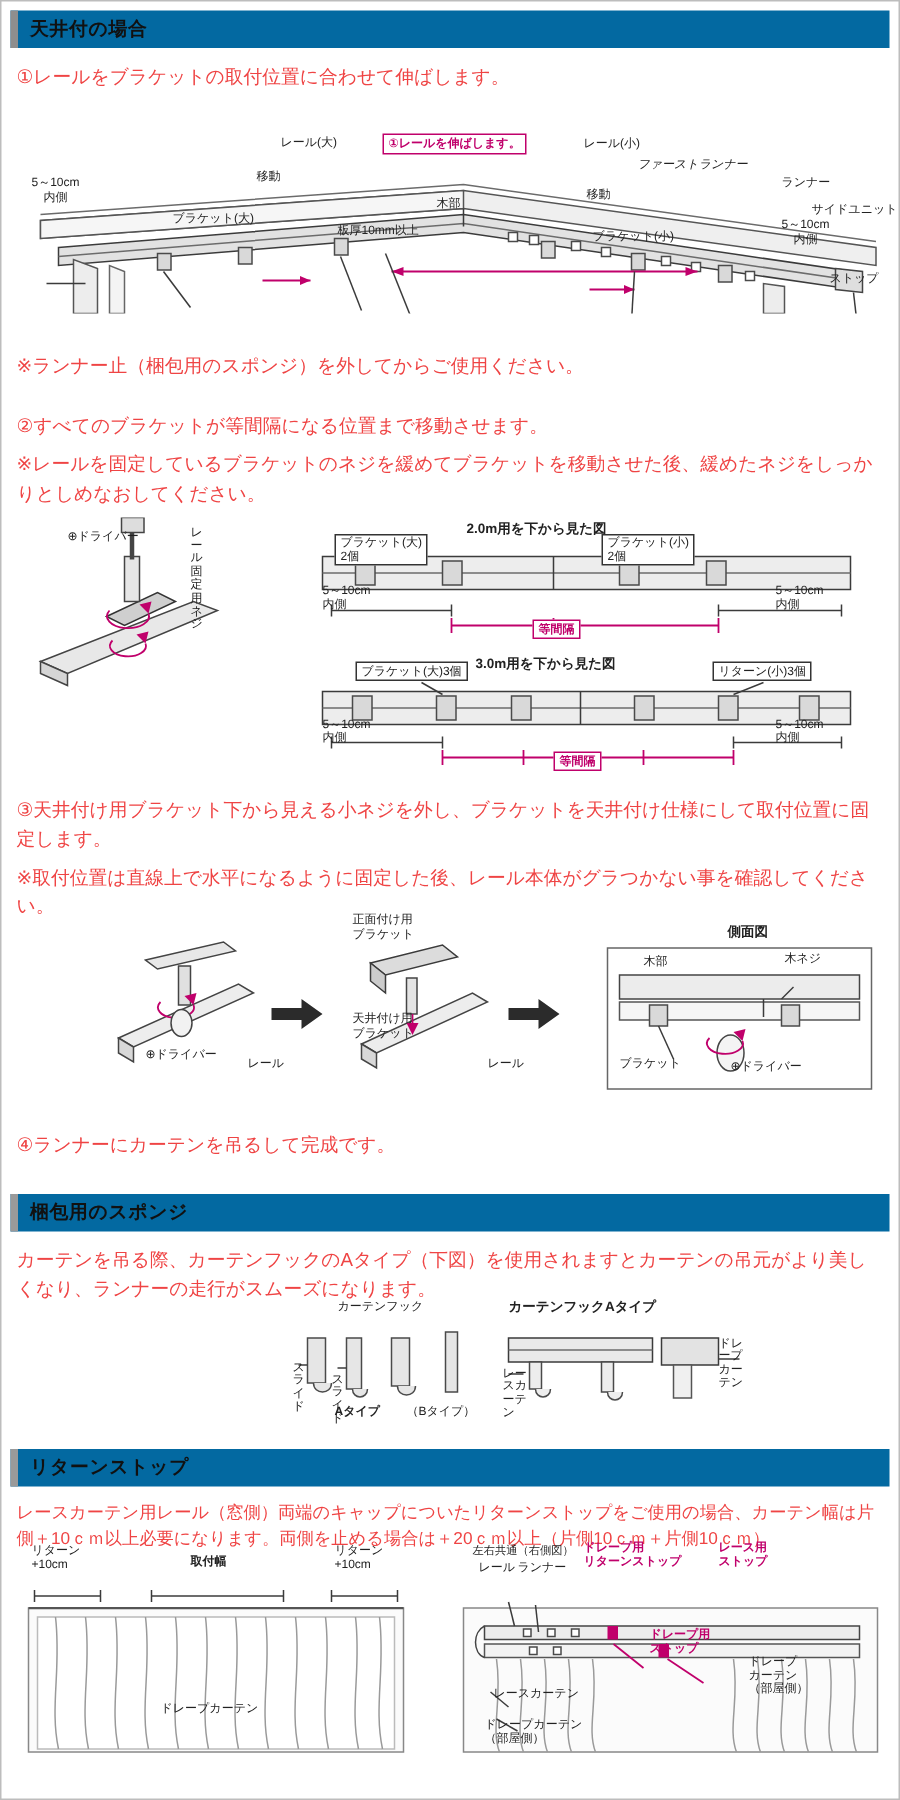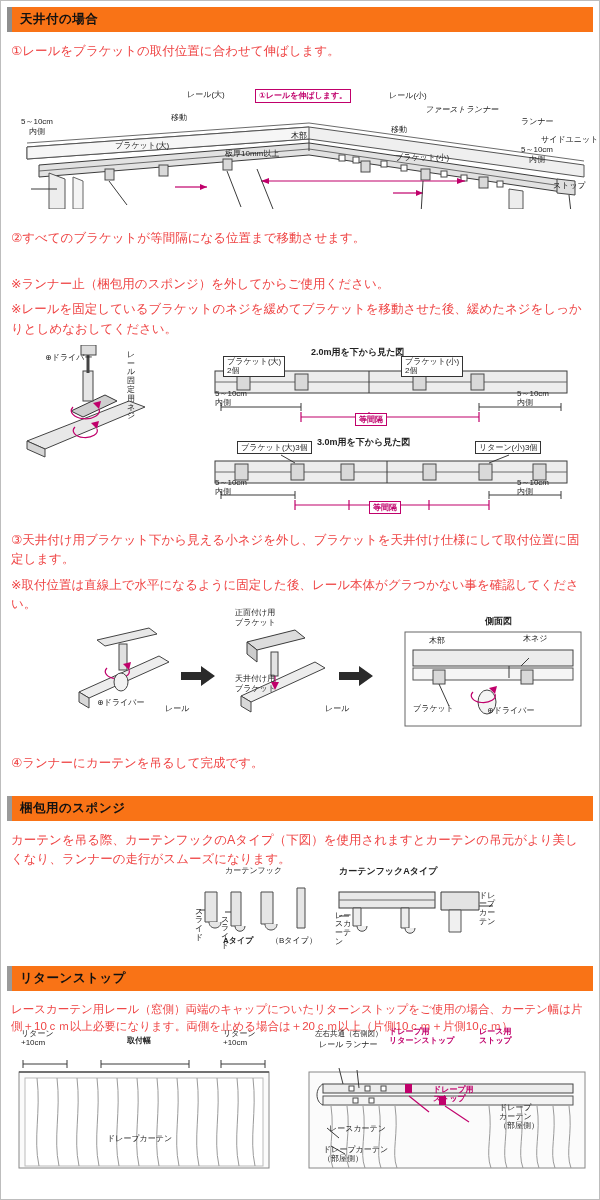--- a/index.html
+++ b/index.html
@@ -15,21 +15,21 @@
   .page{
     position:relative;
     width:600px;height:1200px;
     border:1px solid #bdbdbd;
     box-sizing:border-box;
     background:#fff;
   }
   
   .sec-head{
     margin:6px 6px 0 6px;
-    background:#f97316;
+    background:#0369a1;
     border-left:5px solid #8e8e8e;
     padding:4px 8px;
     font-size:12.5px;
     font-weight:bold;
     color:#111;
     letter-spacing:.5px;
   }
   .sec-head.thin{border-left:5px solid #9a9a9a;}
   .para{
     margin:10px 10px 0 10px;
@@ -159,23 +159,23 @@
     <div class="lbl" style="left:282px;top:62px;">木部</div>
     <div class="lbl" style="left:216px;top:80px;">板厚10mm以上</div>
     <div class="lbl" style="left:106px;top:72px;">ブラケット(大)</div>
     <div class="lbl" style="left:386px;top:84px;">ブラケット(小)</div>
     <div class="lbl" style="left:382px;top:56px;">移動</div>
     <div class="lbl" style="left:512px;top:76px;">5～10cm</div>
     <div class="lbl" style="left:520px;top:86px;">内側</div>
     <div class="lbl" style="left:544px;top:112px;">ストップ</div>
   </div>
 
+  <div class="para" style="margin-top:26px;">※ランナー止（梱包用のスポンジ）を外してからご使用ください。</div>
+
   <div class="para" style="margin-top:20px;">②すべてのブラケットが等間隔になる位置まで移動させます。</div>
-
-  <div class="para" style="margin-top:26px;">※ランナー止（梱包用のスポンジ）を外してからご使用ください。</div>
   <div class="para tight">※レールを固定しているブラケットのネジを緩めてブラケットを移動させた後、緩めたネジをしっかりとしめなおしてください。</div>
 
   <div class="fig" style="height:186px;margin-top:6px;">
     <svg width="584" height="186" viewBox="0 0 584 186">
 
       <polygon points="18,96 120,56 136,62 36,104" fill="#e8e8e8" stroke="#444" stroke-width="1"></polygon>
       <polygon points="18,96 36,104 36,112 18,104" fill="#d5d5d5" stroke="#444" stroke-width="1"></polygon>
 
       <polygon points="62,66 96,50 108,56 74,72" fill="#cfcfcf" stroke="#333" stroke-width="1"></polygon>
       <rect x="74" y="26" width="10" height="30" fill="#e6e6e6" stroke="#444" stroke-width="1"></rect>

